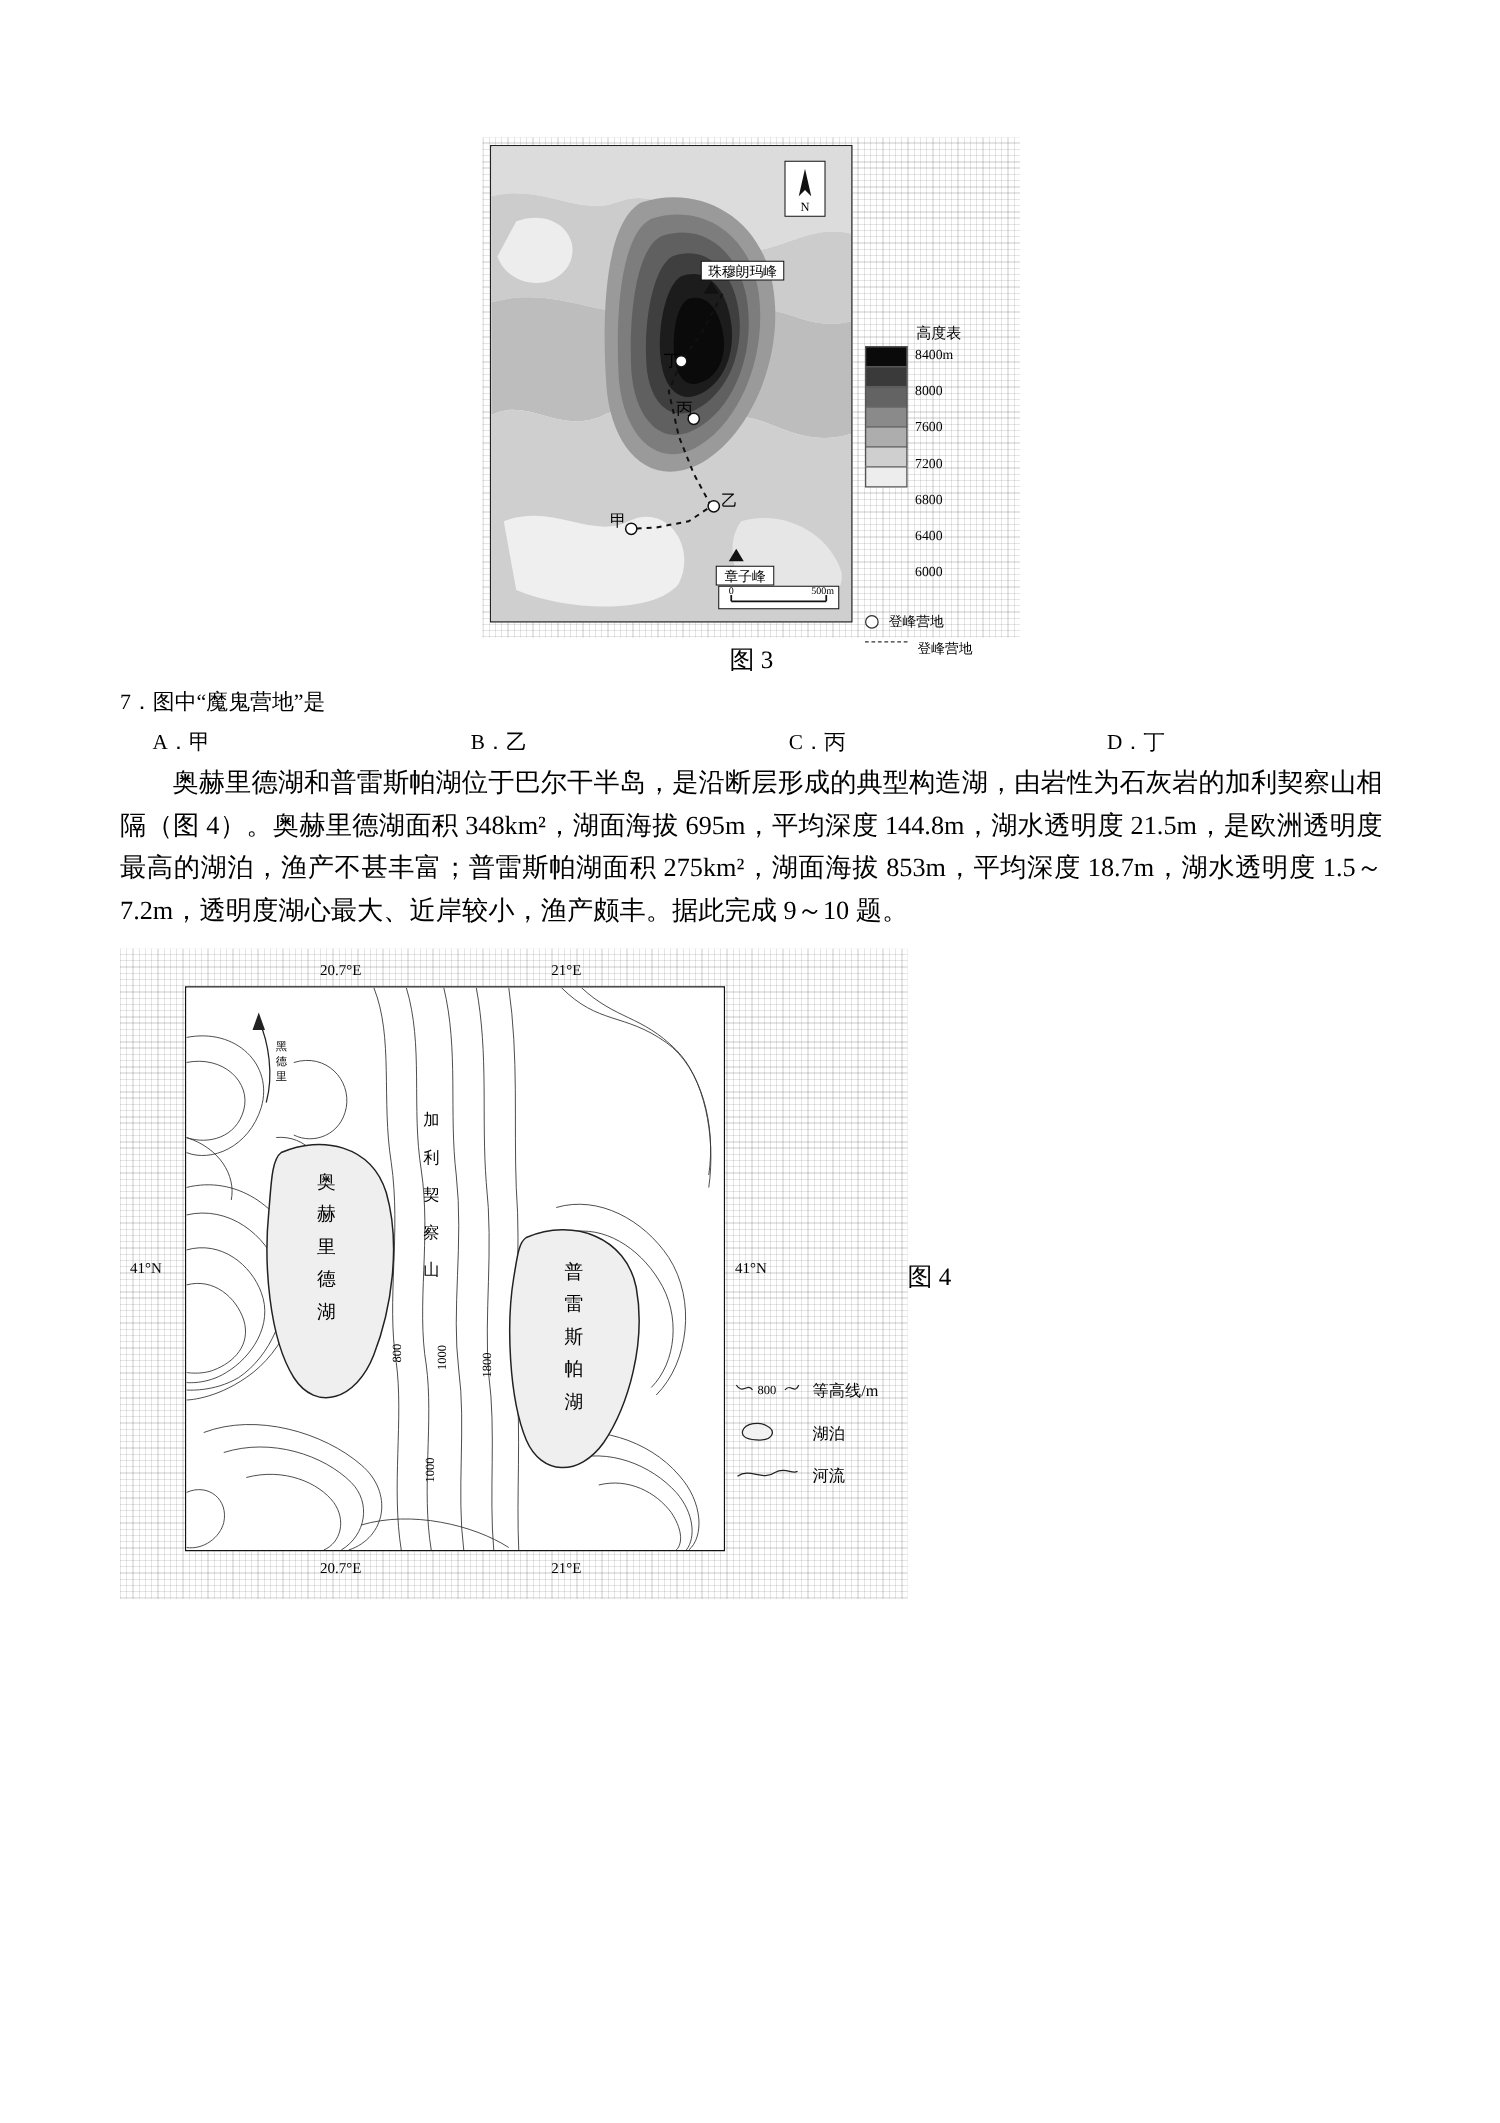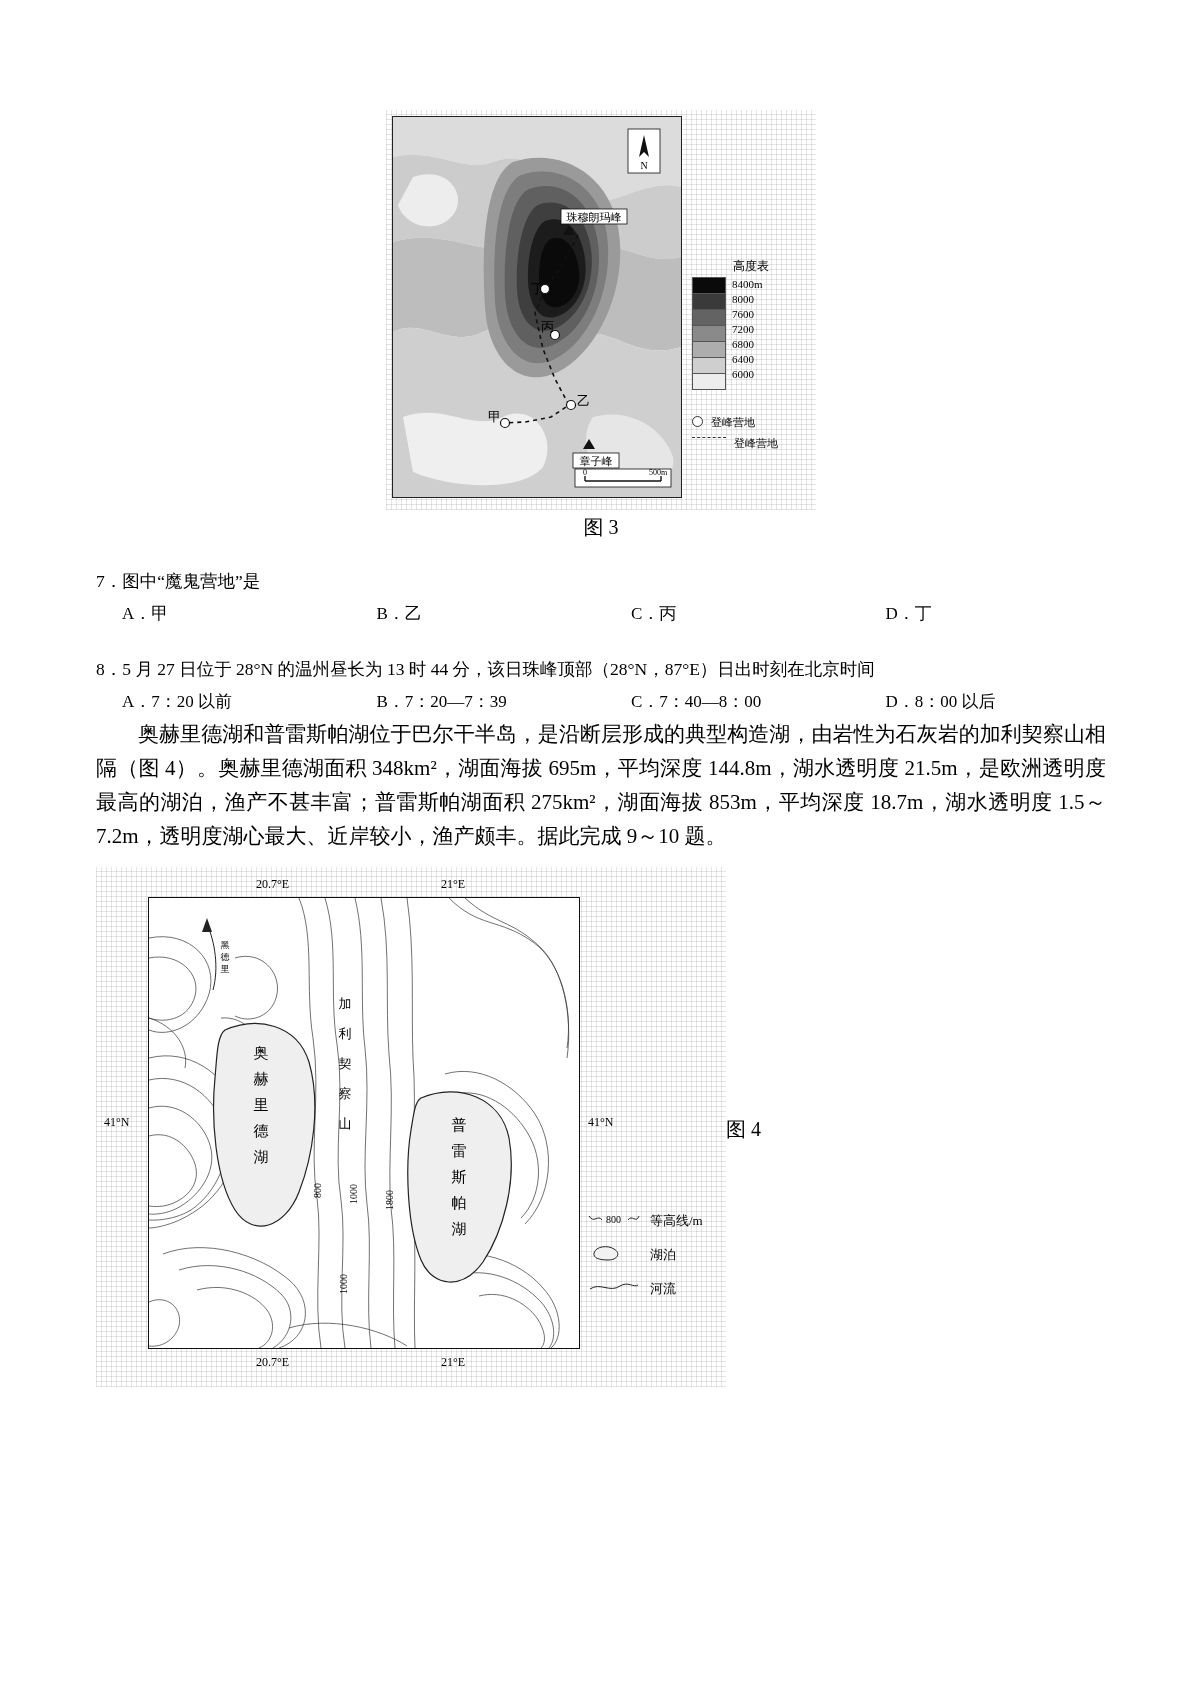--- a/index.html
+++ b/index.html
@@ -60,42 +60,42 @@
     top: 150px;
     width: 118px;
     font-size: 11px;
     line-height: 13px;
   }
   .legend-title { margin-bottom: 4px; font-size: 12px; text-align: center; }
   .legend-rows { display: flex; }
   .legend-swatches { display: flex; flex-direction: column; width: 34px; }
   .legend-swatches div { height: 15px; border: 1px solid #555; border-bottom: none; }
   .legend-swatches div:last-child { border-bottom: 1px solid #555; }
-  .legend-labels { display: flex; flex-direction: column; margin-left: 6px; }
+  .legend-labels { display: flex; flex-direction: column; margin-left: 6px; gap: 14px; }
   .legend-labels span { height: 15px; line-height: 15px; font-size: 11px; }
   .legend-sym { margin-top: 26px; font-size: 11px; }
   .legend-sym div { display: flex; align-items: flex-start; margin-bottom: 8px; }
   .sym-circle {
     width: 9px; height: 9px; border: 1px solid #333; border-radius: 50%;
     margin-right: 8px; background: #fff;
   }
   .sym-dash {
     width: 34px; height: 0; border-top: 1px dashed #333; margin-right: 8px;
   }
   .fig-cap {
     text-align: center;
     font-size: 20px;
     margin-top: 4px;
   }
 
   
   .q {
     font-size: 17.5px;
     line-height: 32px;
-    margin-top: 24px;
+    margin-top: 4px;
   }
   .q-stem { text-indent: 0; }
   .opts {
     display: flex;
     font-size: 17px;
     line-height: 30px;
     margin-top: 2px;
     padding-left: 26px;
     gap: 34px;
   }
@@ -250,29 +250,20 @@
     <div class="q">
       <div class="q-stem">7．图中“魔鬼营地”是</div>
       <div class="opts four">
         <span>A．甲</span>
         <span>B．乙</span>
         <span>C．丙</span>
         <span>D．丁</span>
       </div>
     </div>
 
-    <div class="q">
-      <div class="q-stem">8．5 月 27 日位于 28°N 的温州昼长为 13 时 44 分，该日珠峰顶部（28°N，87°E）日出时刻在北京时间</div>
-      <div class="opts q8">
-        <span>A．7：20 以前</span>
-        <span>B．7：20—7：39</span>
-        <span>C．7：40—8：00</span>
-        <span>D．8：00 以后</span>
-      </div>
-    </div>
 
     <div class="para">奥赫里德湖和普雷斯帕湖位于巴尔干半岛，是沿断层形成的典型构造湖，由岩性为石灰岩的加利契察山相隔（图 4）。奥赫里德湖面积 348km²，湖面海拔 695m，平均深度 144.8m，湖水透明度 21.5m，是欧洲透明度最高的湖泊，渔产不甚丰富；普雷斯帕湖面积 275km²，湖面海拔 853m，平均深度 18.7m，湖水透明度 1.5～7.2m，透明度湖心最大、近岸较小，渔产颇丰。据此完成 9～10 题。</div>
 
     <div class="fig4-wrap">
       <div class="fig4-box">
 
         <div class="axis-lab" style="left:160px; top:10px;">20.7°E</div>
         <div class="axis-lab" style="left:345px; top:10px;">21°E</div>
         <div class="axis-lab" style="left:160px; top:488px;">20.7°E</div>
         <div class="axis-lab" style="left:345px; top:488px;">21°E</div>

